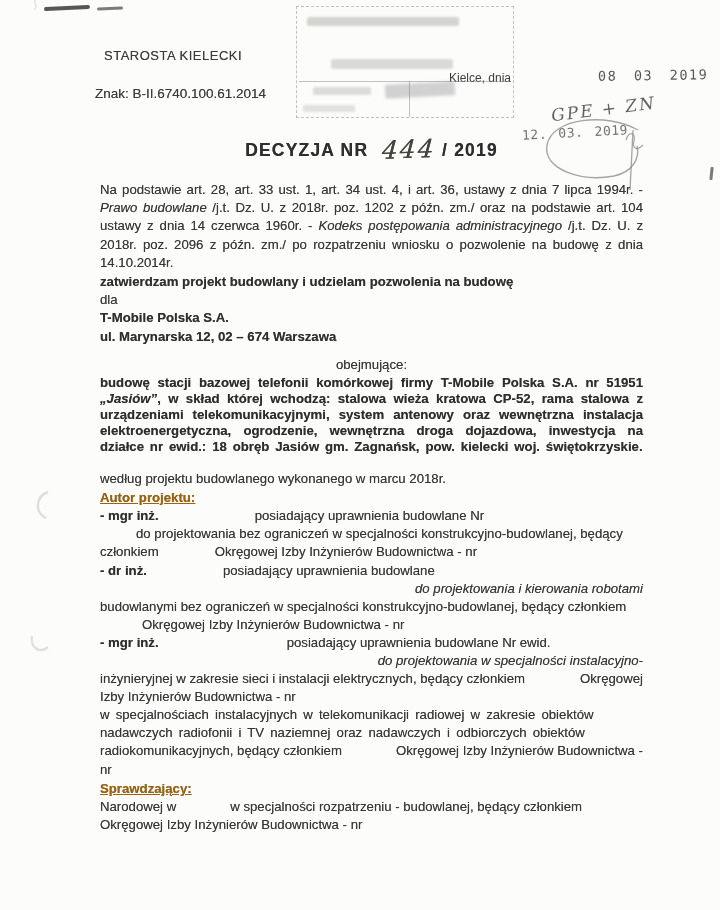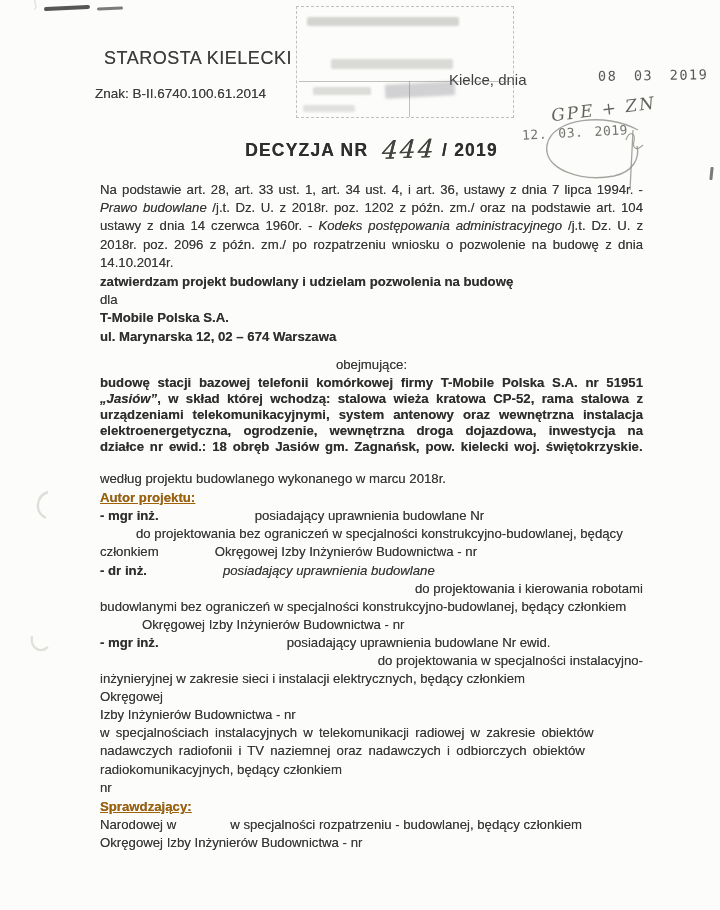--- a/index.html
+++ b/index.html
@@ -4,23 +4,23 @@
 <style>
   html,body{margin:0;padding:0;background:#e8e8e6;}
   .sheet{
     position:relative;width:720px;height:910px;margin:0 auto;
     background:#fcfcfa;overflow:hidden;
     font-family:"Liberation Sans",sans-serif;color:#3a3a3a;
   }
   .sheet *{box-sizing:border-box;}
 
   
-  .issuer{position:absolute;left:104px;top:48px;font-size:18px;letter-spacing:.5px;color:#3c3c3c;text-shadow:0 0 .4px rgba(60,60,60,.7);}
+  .issuer{position:absolute;left:104px;top:48px;font-size:13px;letter-spacing:.5px;color:#3c3c3c;text-shadow:0 0 .4px rgba(60,60,60,.7);}
   .reference{position:absolute;left:95px;top:86px;font-size:13.5px;color:#3c3c3c;text-shadow:0 0 .4px rgba(60,60,60,.7);}
-  .place-date{position:absolute;left:449px;top:71px;font-size:15px;color:#3e3e3e;}
+  .place-date{position:absolute;left:449px;top:71px;font-size:12px;color:#3e3e3e;}
 
   .date-stamp1{
     position:absolute;left:598px;top:67px;
     font-family:"DejaVu Sans Mono",monospace;font-size:13.5px;
     letter-spacing:1.5px;word-spacing:7px;color:#474747;
     transform:rotate(-.8deg);opacity:.9;
   }
   .handwritten-note{
     position:absolute;left:551px;top:99px;
     font-family:"DejaVu Serif",serif;font-style:italic;
@@ -86,29 +86,29 @@
 
   .project-note{margin-top:15px;}
 
   .sec-heading{font-weight:bold;color:#a16207;text-decoration:underline;margin-top:1px;}
 
   .ln{min-height:18.1px;line-height:18.1px;}
   .b{font-weight:bold;color:#2e2e2e;}
   .gap96{margin-left:96px;}
   .gap128{margin-left:128px;}
   .gap92{margin-left:92px;}
-  .gap76{margin-left:76px;font-style:italic;}
+  .gap76{margin-left:76px;}
   .gap62{margin-left:62px;}
   .gap56{margin-left:56px;}
   .gap54{margin-left:54px;}
   .ind36{text-indent:36px;}
   .ind42{text-indent:42px;}
   .ind108{text-indent:108px;}
-  .alr{text-align:right;}
-  .flexline{display:flex;justify-content:space-between;flex-direction:column;}
+  .alr{text-align:right;font-style:italic;}
+  .flexline{display:flex;justify-content:space-between;}
   .ws25{word-spacing:2.5px;}
   .pushR{margin-left:auto;}
 
   
   .mark{position:absolute;}
   .topmark1{left:44px;top:6px;width:46px;height:4px;background:#565654;border-radius:2px;transform:rotate(-3deg);}
   .topmark2{left:97px;top:7px;width:26px;height:3px;background:#7b7b77;border-radius:2px;transform:rotate(-2deg);}
   .edge-dash{left:710px;top:167px;width:3px;height:13px;background:#4f4f4d;border-radius:1px;transform:rotate(6deg);opacity:.75;}
 </style>
 </head>
@@ -194,20 +194,21 @@
     <div class="ln flexline">
       <span>inżynieryjnej w zakresie sieci i instalacji elektrycznych, będący członkiem</span>
         <span>Okręgowej</span>
     </div>
     <div class="ln">Izby Inżynierów Budownictwa - nr</div>
 
     <div class="ln ws25">w specjalnościach instalacyjnych w telekomunikacji radiowej w zakresie obiektów</div>
     <div class="ln ws25">nadawczych radiofonii i TV naziemnej oraz nadawczych i odbiorczych obiektów</div>
     <div class="ln flexline">
       <span>radiokomunikacyjnych, będący członkiem</span>
+        <span>Okręgowej Izby Inżynierów Budownictwa -</span>
     </div>
     <div class="ln">nr</div>
 
     <div class="sec-heading ln">Sprawdzający:</div>
 
     <div class="ln">
       <span>Narodowej w</span><span class="gap54">w specjalności rozpatrzeniu - budowlanej, będący członkiem</span>
     </div>
     <div class="ln">Okręgowej Izby Inżynierów Budownictwa - nr</div>
 

